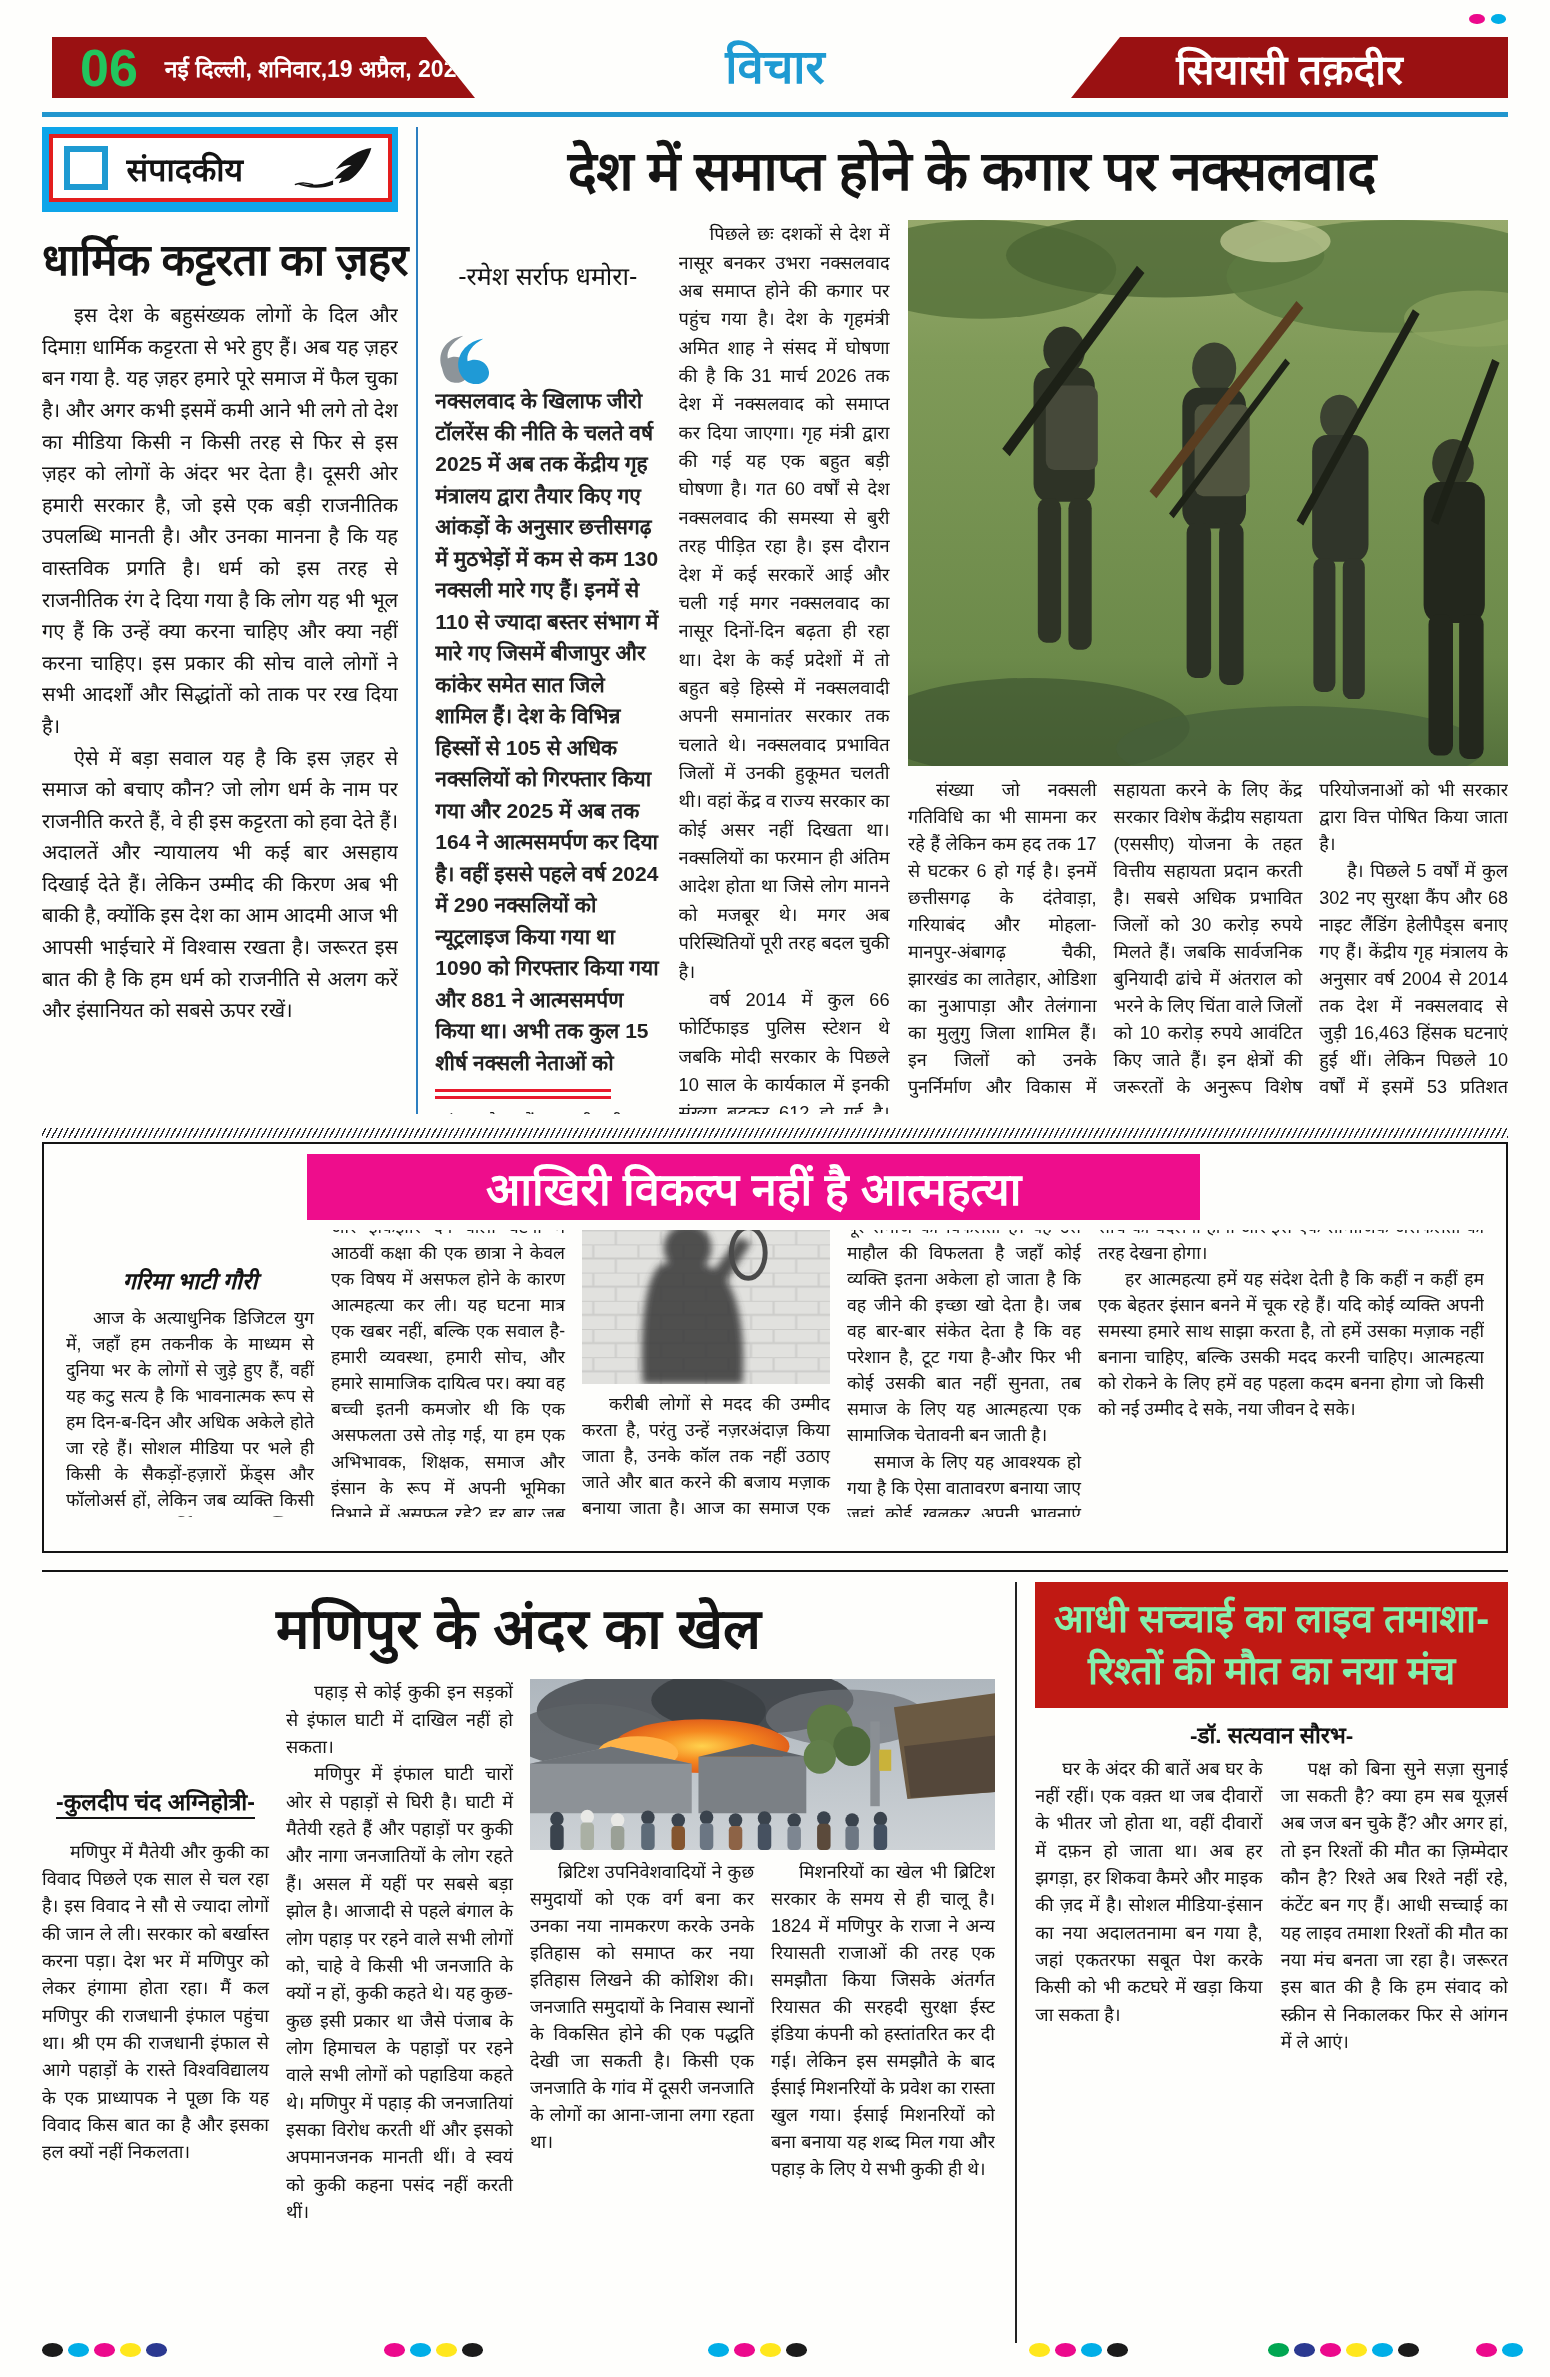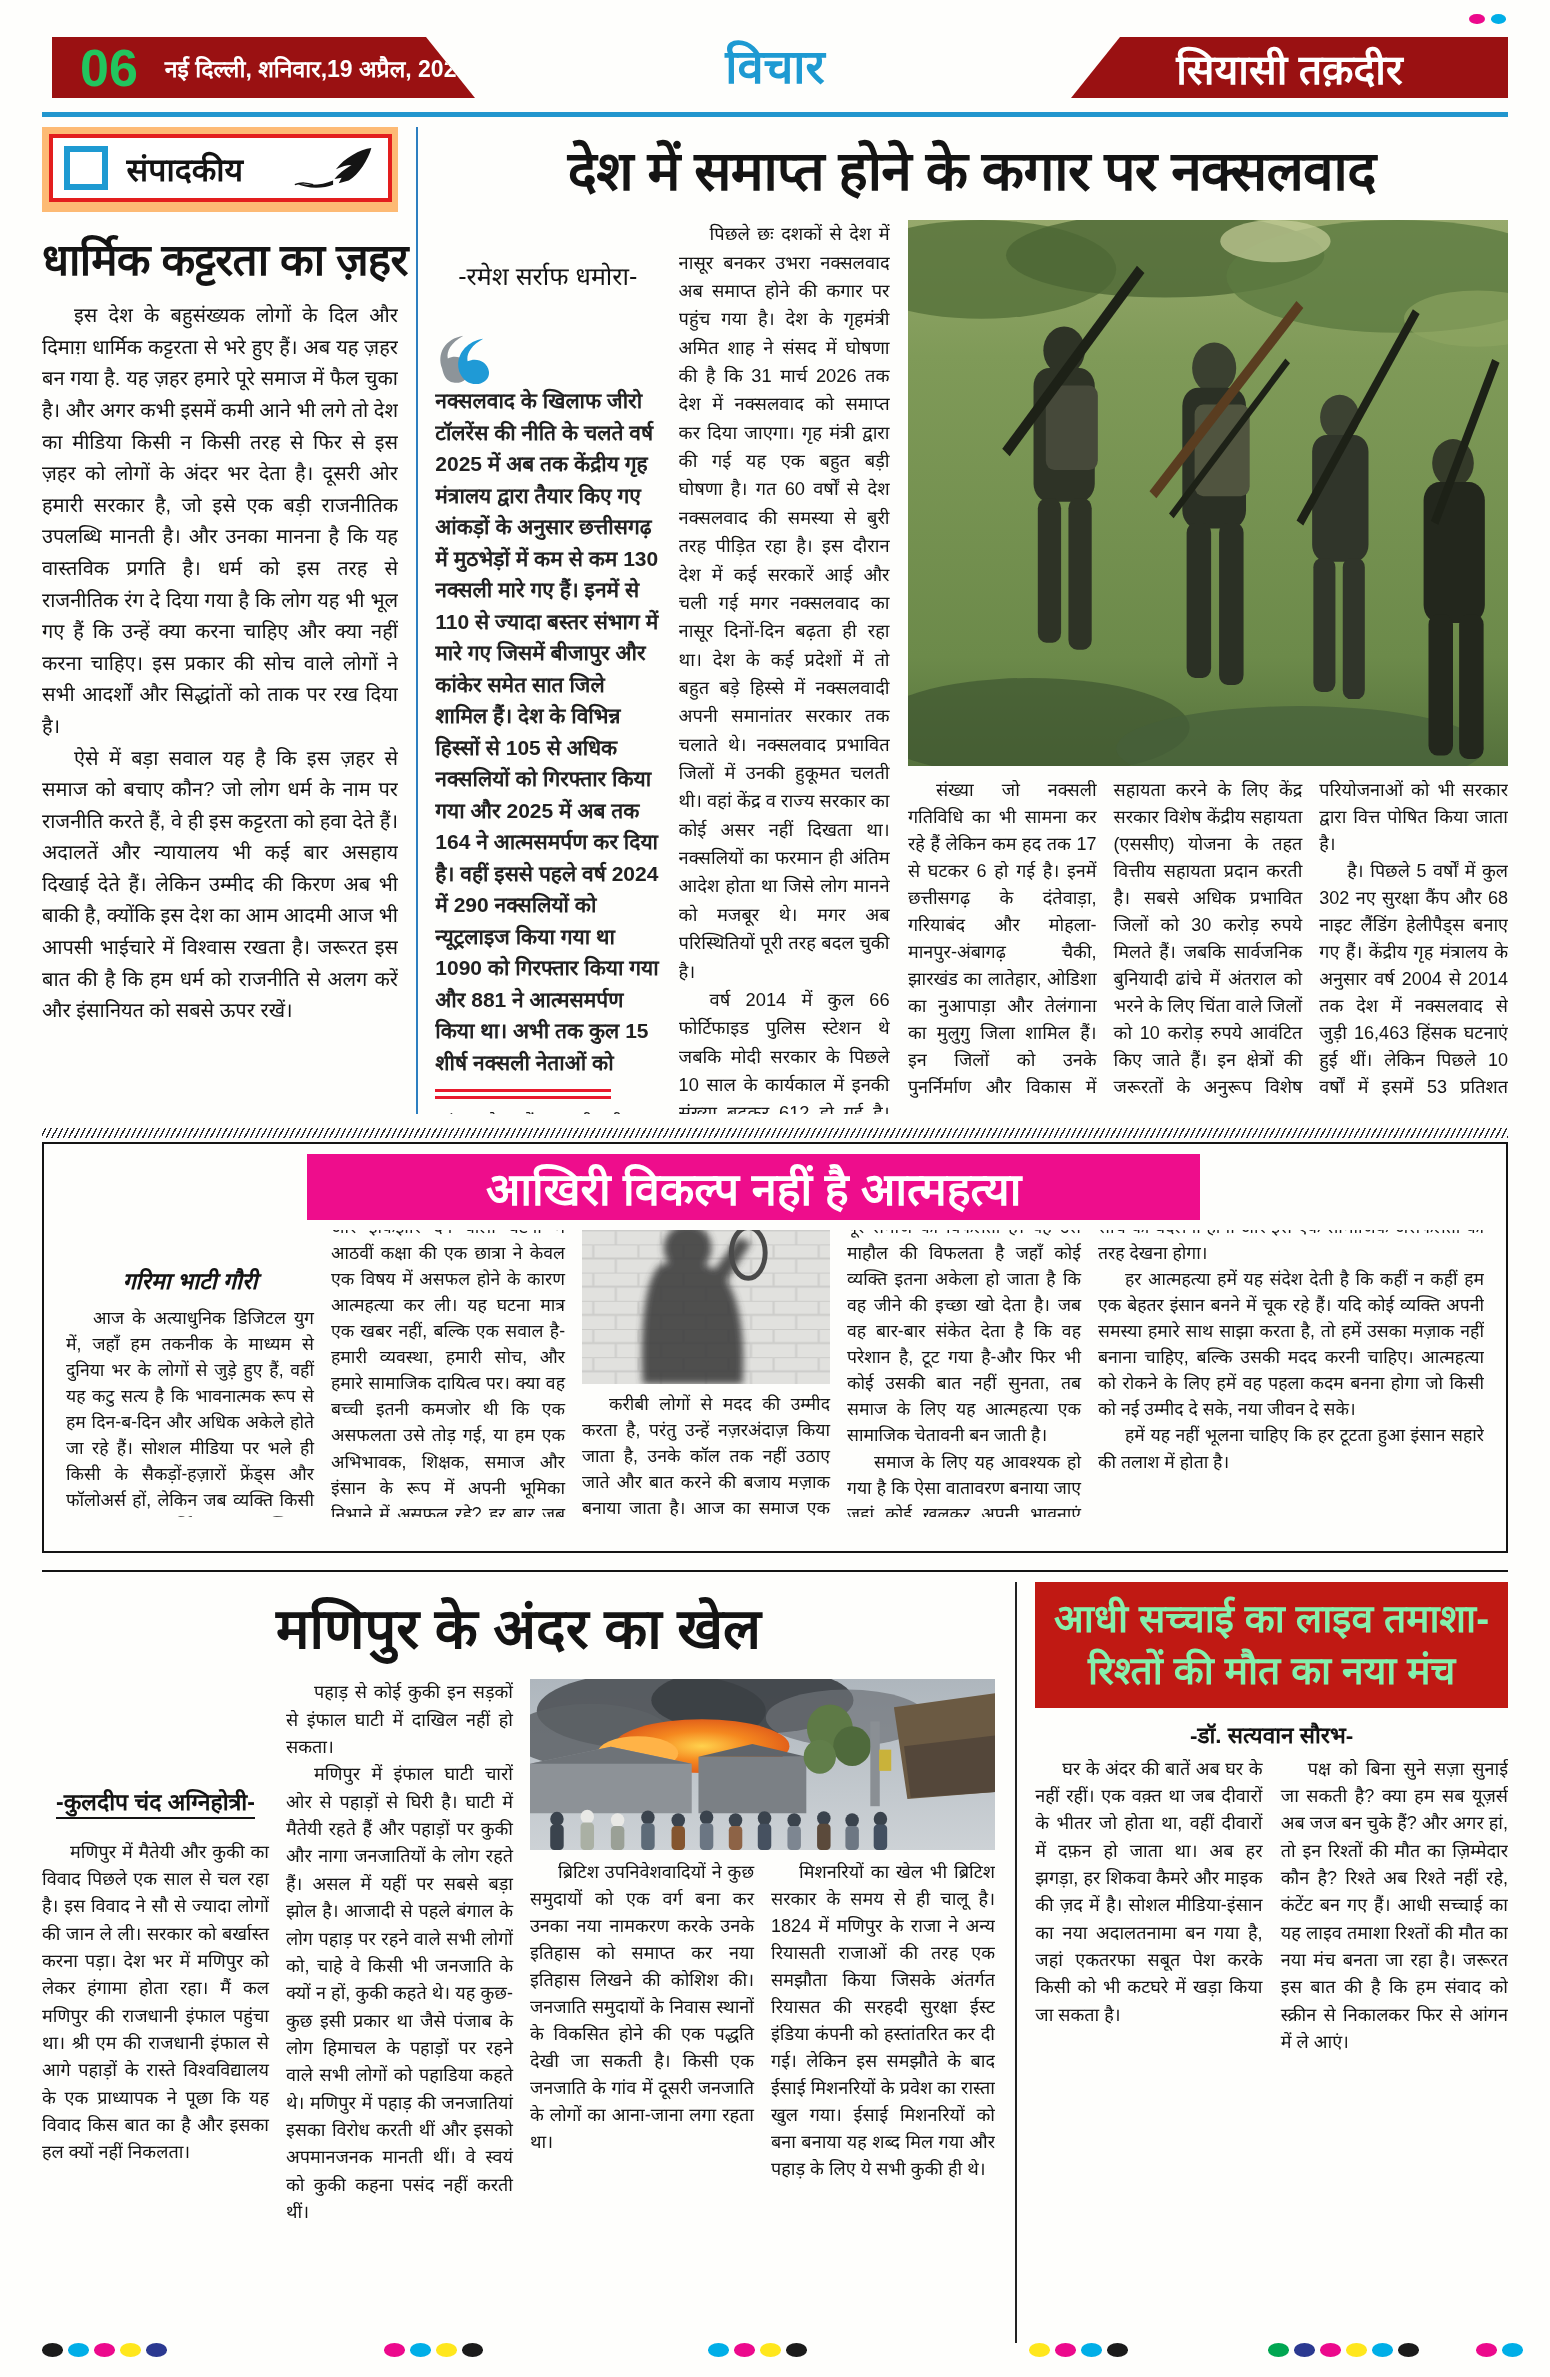--- a/index.html
+++ b/index.html
@@ -18,21 +18,21 @@
   .ribbon-right{position:absolute;right:0;top:0;width:437px;height:61px;background:#9a1112;
       clip-path:polygon(49px 0,100% 0,100% 100%,0 100%);
       display:flex;align-items:center;justify-content:center;}
   .brand{color:#fff;font-size:41px;font-weight:bold;}
   .blue-rule{height:5px;background:#2296ce;margin:10px 42px 0;}
 
   
   .top-grid{display:grid;grid-template-columns:356px 1fr;gap:0 18.3px;margin:10px 42px 0;
             height:987px;overflow:hidden;}
   
-  .ed-head{background:#fdba74;padding:7px 6px 10px 7px;}
+  .ed-head{background:#0ea5e9;padding:7px 6px 10px 7px;}
   .ed-head-in{background:#fff;border:4.2px solid #e31e1e;display:flex;align-items:center;
       gap:18.3px;padding:7px 11.3px;}
   .ed-square{width:32px;height:32px;border:6.3px solid #1e9ad2;flex:0 0 auto;}
   .ed-label{font-size:32px;font-weight:bold;}
   .ed-quill{margin-left:auto;}
   .ed-headline{font-size:44px;font-weight:bold;letter-spacing:-0.7px;margin:15.5px 0 12.7px;
       text-align:center;white-space:nowrap;}
   .ed-body{font-size:20px;line-height:1.58;text-align:justify;overflow:hidden;}
   .ed-body p{margin:0;text-indent:32px;}
 
@@ -281,21 +281,20 @@
             <p>करीबी लोगों से मदद की उम्मीद करता है, परंतु उन्हें नज़रअंदाज़ किया जाता है, उनके कॉल तक नहीं उठाए जाते और बात करने की बजाय मज़ाक बनाया जाता है। आज का समाज एक ऐसी असंवेदनशीलता की गिरफ्त में है जो आत्महत्या जैसी त्रासद घटनाओं का एक बड़ा कारण बन रही है। जब किसी व्यक्ति की</p>
           </div>
       </div>
       <div class="scol sc1">
           <p>केवल एक व्यक्ति की नहीं, बल्कि पूरे समाज की विफलता है। यह उस माहौल की विफलता है जहाँ कोई व्यक्ति इतना अकेला हो जाता है कि वह जीने की इच्छा खो देता है। जब वह बार-बार संकेत देता है कि वह परेशान है, टूट गया है-और फिर भी कोई उसकी बात नहीं सुनता, तब समाज के लिए यह आत्महत्या एक सामाजिक चेतावनी बन जाती है।</p>
           <p>समाज के लिए यह आवश्यक हो गया है कि ऐसा वातावरण बनाया जाए जहां कोई खुलकर अपनी भावनाएं साझा कर सके। हमें असंवेदनशीलता का आवरण हटाकर संवेदनशील और सहयोगी बनना चाहिए।</p>
         </div>
       <div class="scol sc1">
           <p>आवश्यकता है। आत्महत्या को आखिरी विकल्प मानने की सोच को बदलना होगा और इसे एक सामाजिक असफलता की तरह देखना होगा।</p>
           <p>हर आत्महत्या हमें यह संदेश देती है कि कहीं न कहीं हम एक बेहतर इंसान बनने में चूक रहे हैं। यदि कोई व्यक्ति अपनी समस्या हमारे साथ साझा करता है, तो हमें उसका मज़ाक नहीं बनाना चाहिए, बल्कि उसकी मदद करनी चाहिए। आत्महत्या को रोकने के लिए हमें वह पहला कदम बनना होगा जो किसी को नई उम्मीद दे सके, नया जीवन दे सके।</p>
-          <p>हमें यह नहीं भूलना चाहिए कि हर टूटता हुआ इंसान सहारे की तलाश में होता है।</p>
         </div>
     </div>
   </div>
 
   <div class="bottom">
     <div class="manipur">
       <div class="manipur-headline">मणिपुर के अंदर का खेल</div>
       <div class="manipur-body">
         <div>
           <div class="m-author">-कुलदीप चंद अग्निहोत्री-</div>

